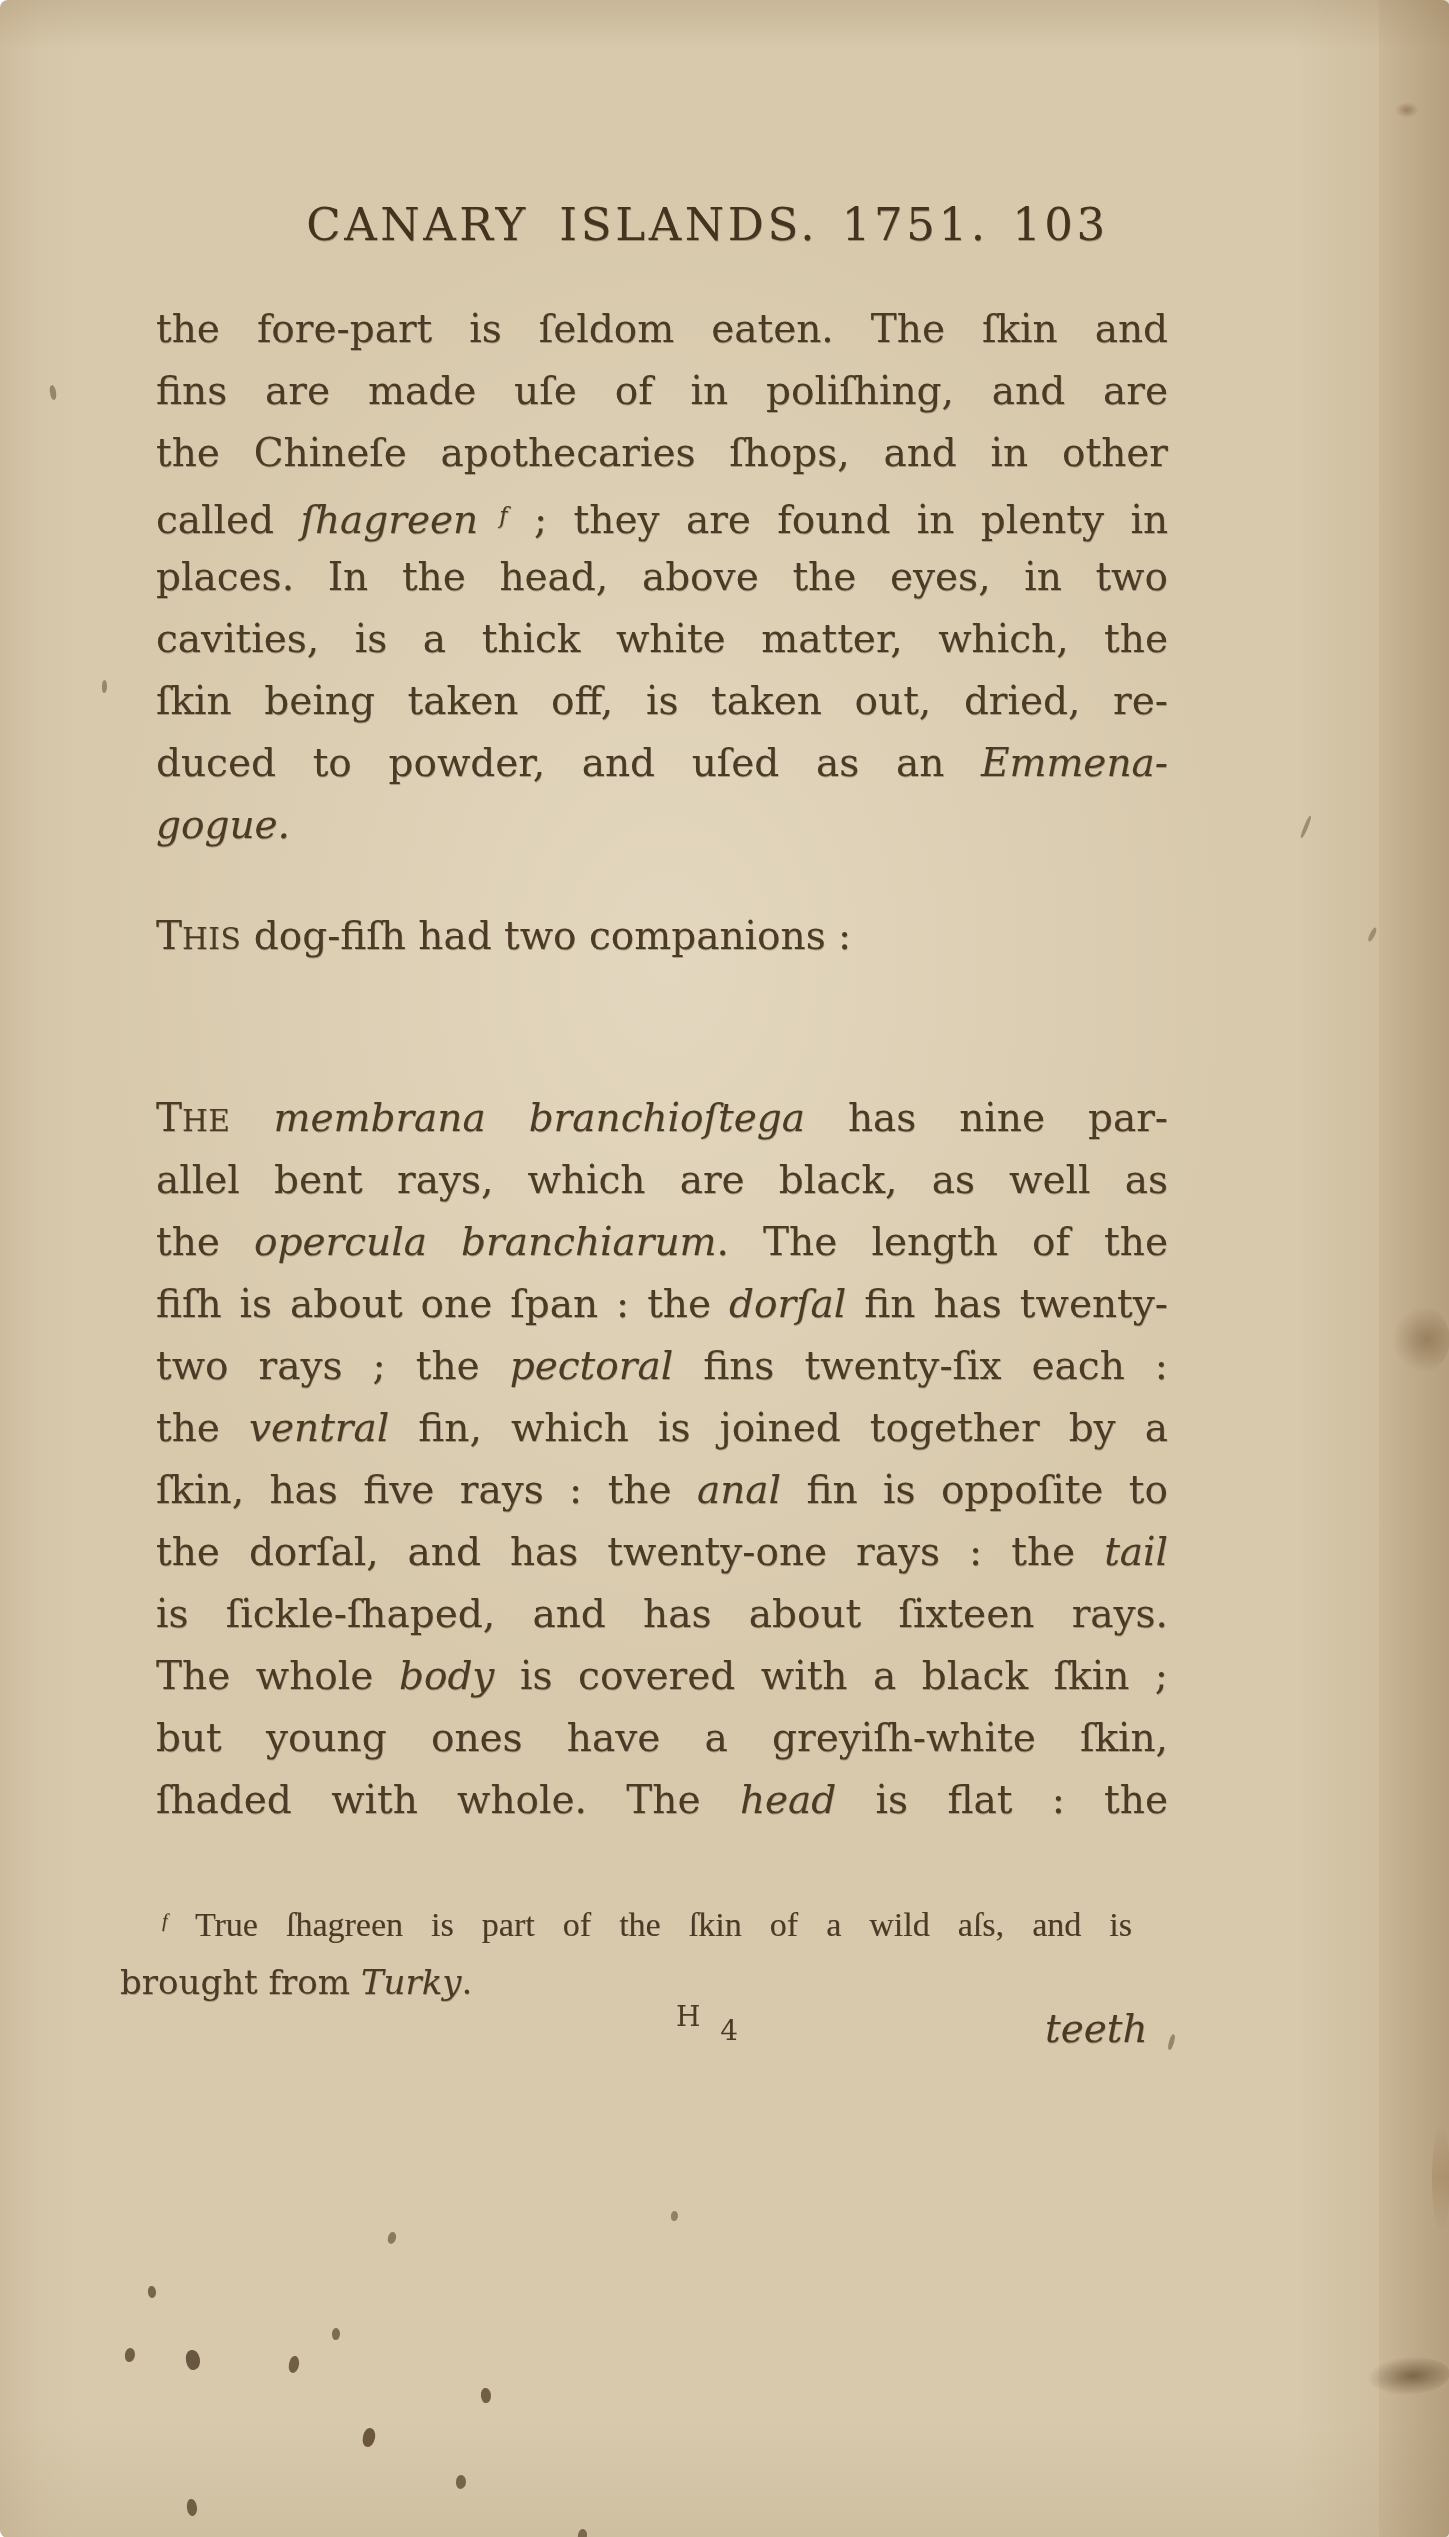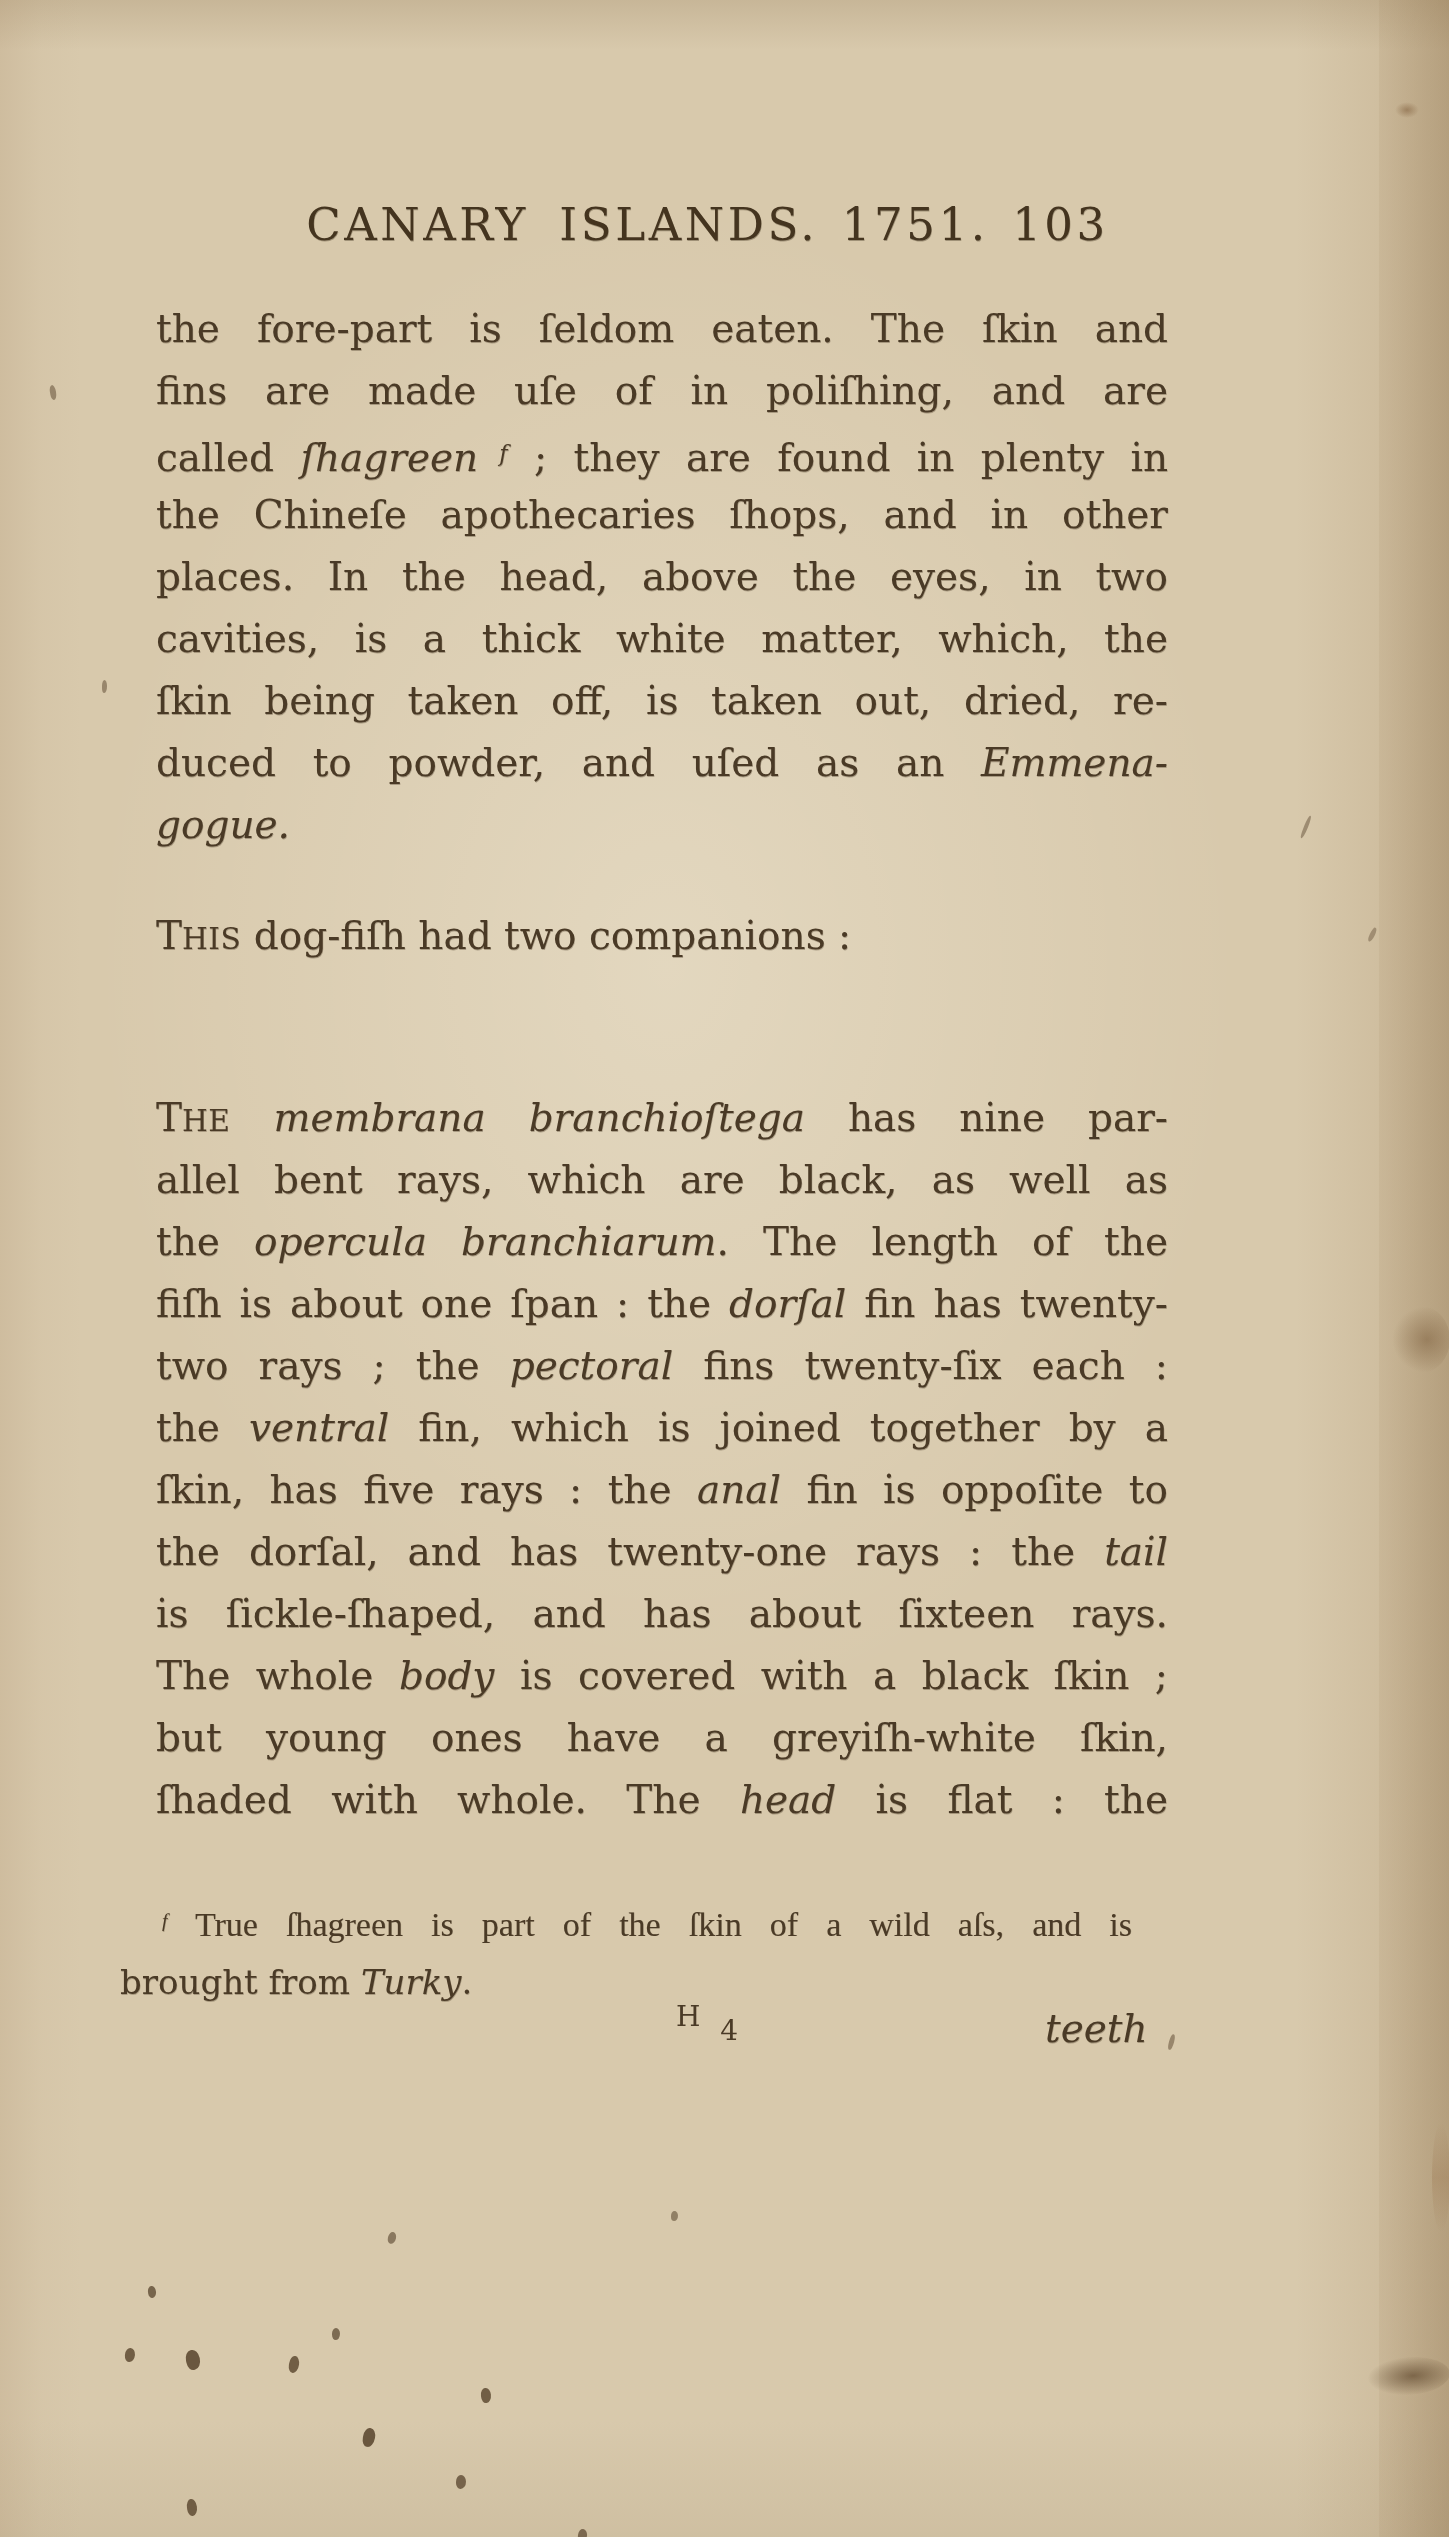--- a/index.html
+++ b/index.html
@@ -11,20 +11,21 @@
   .page{
     position:relative;width:1450px;height:2538px;
     background-color:var(--paper,#d8c9ac);
     background-image:
       radial-gradient(ellipse 817px 1089px at 46% 38%, rgba(255,252,240,0.28), rgba(255,252,240,0) 70%),
       linear-gradient(90deg, rgba(168,138,104,0.20) 0px, rgba(168,138,104,0.05) 41px, rgba(168,138,104,0) 82px),
       linear-gradient(270deg, rgba(138,108,68,0.28) 0px, rgba(148,118,78,0.14) 64px, rgba(148,118,78,0) 154px),
       linear-gradient(180deg, rgba(140,115,80,0.22) 0px, rgba(140,115,80,0) 50px),
       linear-gradient(0deg, rgba(150,130,95,0.14) 0px, rgba(150,130,95,0) 118px);
     color:var(--ink,#4a3a26);
+    border-radius:8px;
   }
   
   .fore-edge{
     position:absolute;top:0;left:1379px;width:71px;height:2538px;
     background:linear-gradient(90deg, rgba(150,120,80,0.10), rgba(130,100,62,0.22));
     pointer-events:none;
   }
   .running-head{
     position:absolute;top:198px;left:27px;width:1361px;
     text-align:center;
@@ -89,22 +90,22 @@
   <div class="stain stain-c"></div>
   <div class="stain stain-d"></div>
 
   <header class="running-head">
     <span>CANARY ISLANDS.</span><span class="gap"></span><span>1751.</span><span class="gap"></span><span>103</span>
   </header>
 
   <section class="text-col p1">
       <div class="line just"><span>the fore-part is ſeldom eaten.  The ſkin and</span></div>
       <div class="line just"><span>fins are made uſe of in poliſhing, and are</span></div>
+      <div class="line just"><span>the Chineſe apothecaries ſhops, and in other</span></div>
       <div class="line just"><span>called </span><span class="i">ſhagreen</span><span class="sup"> f</span><span> ; they are found in plenty in</span></div>
-      <div class="line just"><span>the Chineſe apothecaries ſhops, and in other</span></div>
       <div class="line just"><span>places.  In the head, above the eyes, in two</span></div>
       <div class="line just"><span>cavities, is a thick white matter, which, the</span></div>
       <div class="line just"><span>ſkin being taken off, is taken out, dried, re-</span></div>
       <div class="line just"><span>duced to powder, and uſed as an </span><span class="i">Emmena-</span></div>
       <div class="line"><span class="i">gogue.</span></div>
     </section>
 
   <section class="text-col p-comp">
       <div class="line"><span>T</span><span class="sc">HIS</span><span> dog-fiſh had two companions :</span></div>
     </section>

